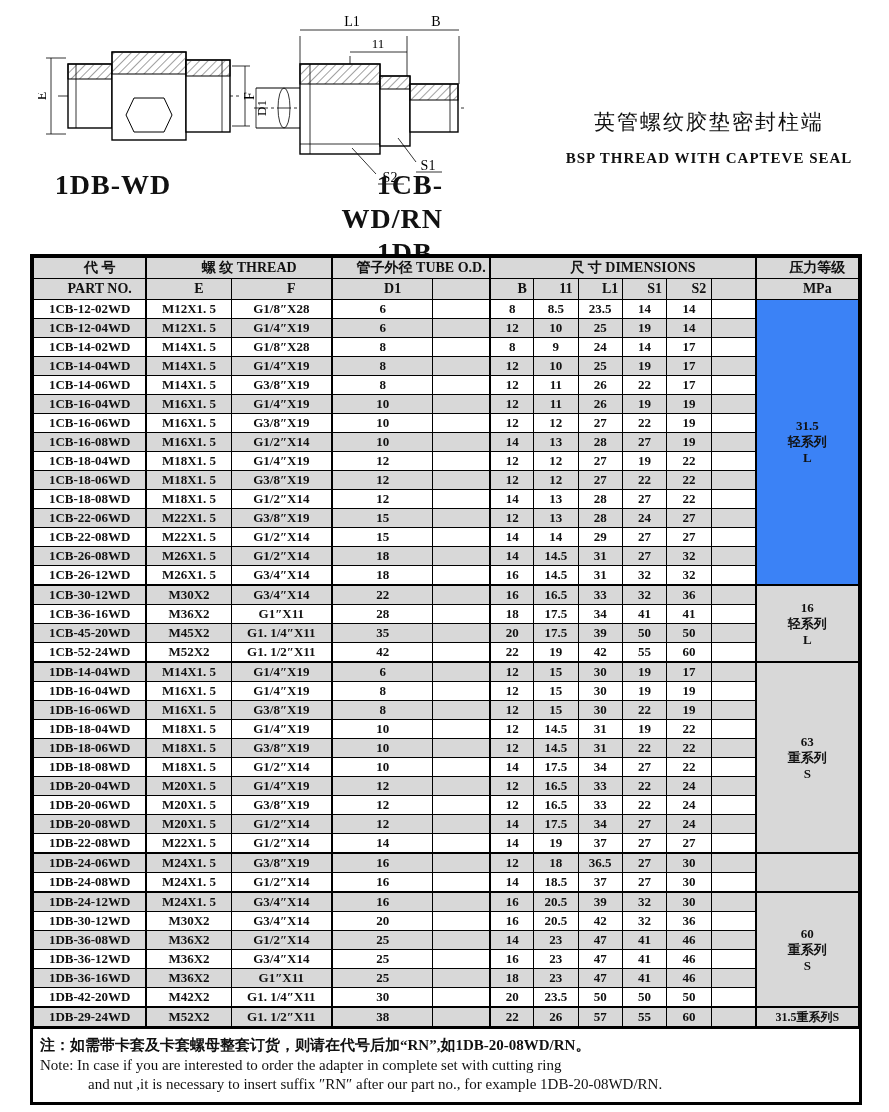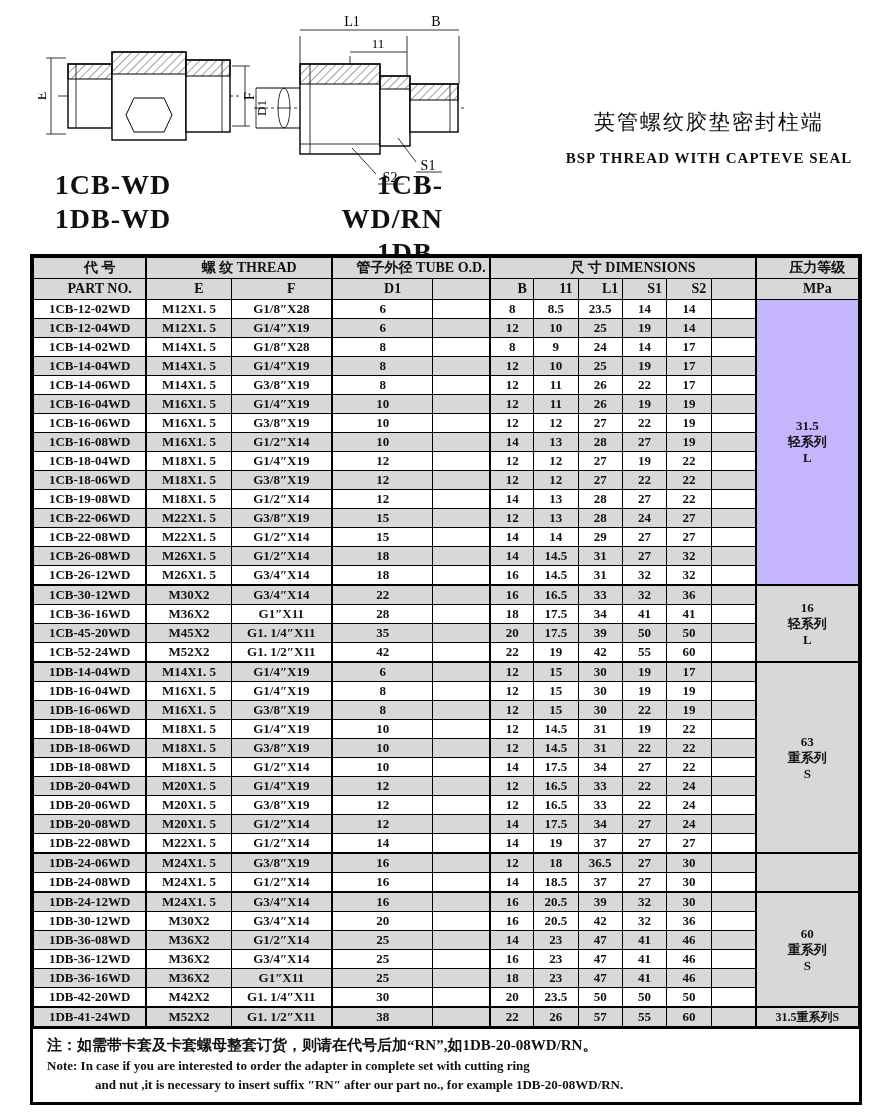--- a/index.html
+++ b/index.html
@@ -18,29 +18,29 @@
   .models-left{left:38px;top:168px;width:150px;}
   .models-right{left:278px;top:168px;width:165px;text-align:right;}
   
   .table-wrap{position:absolute;left:30px;top:254px;width:826px;border:3px solid #000;background:#fff;}
   table{border-collapse:collapse;width:100%;table-layout:fixed;}
   th,td{border:1px solid #000;text-align:center;vertical-align:middle;font-weight:bold;
         white-space:nowrap;overflow:hidden;padding:0;}
   thead th{height:20px;font-size:14px;background:#d8d8d8;padding-left:20px;}
   tbody td{height:18px;font-size:13px;line-height:18px;}
   tr.shaded td{background:#d8d8d8;}
-  td.col-mpa{background:#c4b5fd;font-size:13px;line-height:16px;white-space:normal;}
+  td.col-mpa{background:#3b82f6;font-size:13px;line-height:16px;white-space:normal;}
   td.col-mpa.single{background:inherit;font-size:12px;}
   tr.shaded td.col-mpa.single{background:#d8d8d8;}
   .thick-l{border-left:2px solid #000 !important;}
   tr.block-start td{border-top:2px solid #000;}
   
-  .notes{border-top:2px solid #000;padding:5px 8px 8px 14px;background:#fff;}
+  .notes{border-top:2px solid #000;padding:5px 8px 8px 7px;background:#fff;}
   .note-cn{font-size:15px;font-weight:bold;line-height:22px;}
-  .note-en{font-size:13px;font-weight:bold;line-height:19px;}
+  .note-en{font-size:15px;font-weight:normal;line-height:19px;}
   .note-en.indent{padding-left:48px;}
   svg text{font-family:"Liberation Serif",serif;}
 </style>
 </head>
 <body>
 
 <div class="page">
 
   <svg class="draw draw-left" width="218" height="148" viewBox="0 0 218 148">
     <defs>
@@ -115,21 +115,20 @@
 
     <line x1="100" y1="136" x2="124" y2="162" stroke="#000" stroke-width="0.8"></line>
     <text x="138" y="170" font-size="14" text-anchor="middle">S2</text>
     <line x1="126" y1="172" x2="152" y2="172" stroke="#000" stroke-width="0.8"></line>
     <line x1="146" y1="126" x2="164" y2="150" stroke="#000" stroke-width="0.8"></line>
     <text x="176" y="158" font-size="14" text-anchor="middle">S1</text>
     <line x1="164" y1="160" x2="190" y2="160" stroke="#000" stroke-width="0.8"></line>
   </svg>
 
   <div class="models models-left">
-    <div>1CB-WD</div>
     <div>1DB-WD</div>
   </div>
   <div class="models models-right">
     <div>1CB-WD/RN</div>
     <div>1DB-WD/RN</div>
   </div>
 
   <div class="title-block">
     <div class="title-cn">英管螺纹胶垫密封柱端</div>
     <div class="title-en">BSP THREAD WITH CAPTEVE SEAL</div>
@@ -304,21 +303,21 @@
             <td class="thick-l">12</td>
             <td></td>
             <td class="thick-l">12</td>
             <td>12</td>
             <td>27</td>
             <td>22</td>
             <td>22</td>
             <td></td>
           </tr>
           <tr>
-            <td>1CB-19-08WD</td>
+            <td>1CB-18-08WD</td>
             <td class="thick-l">M18X1. 5</td>
             <td>G1/2″X14</td>
             <td class="thick-l">12</td>
             <td></td>
             <td class="thick-l">14</td>
             <td>13</td>
             <td>28</td>
             <td>27</td>
             <td>22</td>
             <td></td>
@@ -671,21 +670,21 @@
             <td class="thick-l">30</td>
             <td></td>
             <td class="thick-l">20</td>
             <td>23.5</td>
             <td>50</td>
             <td>50</td>
             <td>50</td>
             <td></td>
           </tr>
           <tr class="shaded block-start">
-            <td>1DB-41-24WD</td>
+            <td>1DB-29-24WD</td>
             <td class="thick-l">M52X2</td>
             <td>G1. 1/2″X11</td>
             <td class="thick-l">38</td>
             <td></td>
             <td class="thick-l">22</td>
             <td>26</td>
             <td>57</td>
             <td>55</td>
             <td>60</td>
             <td></td>

